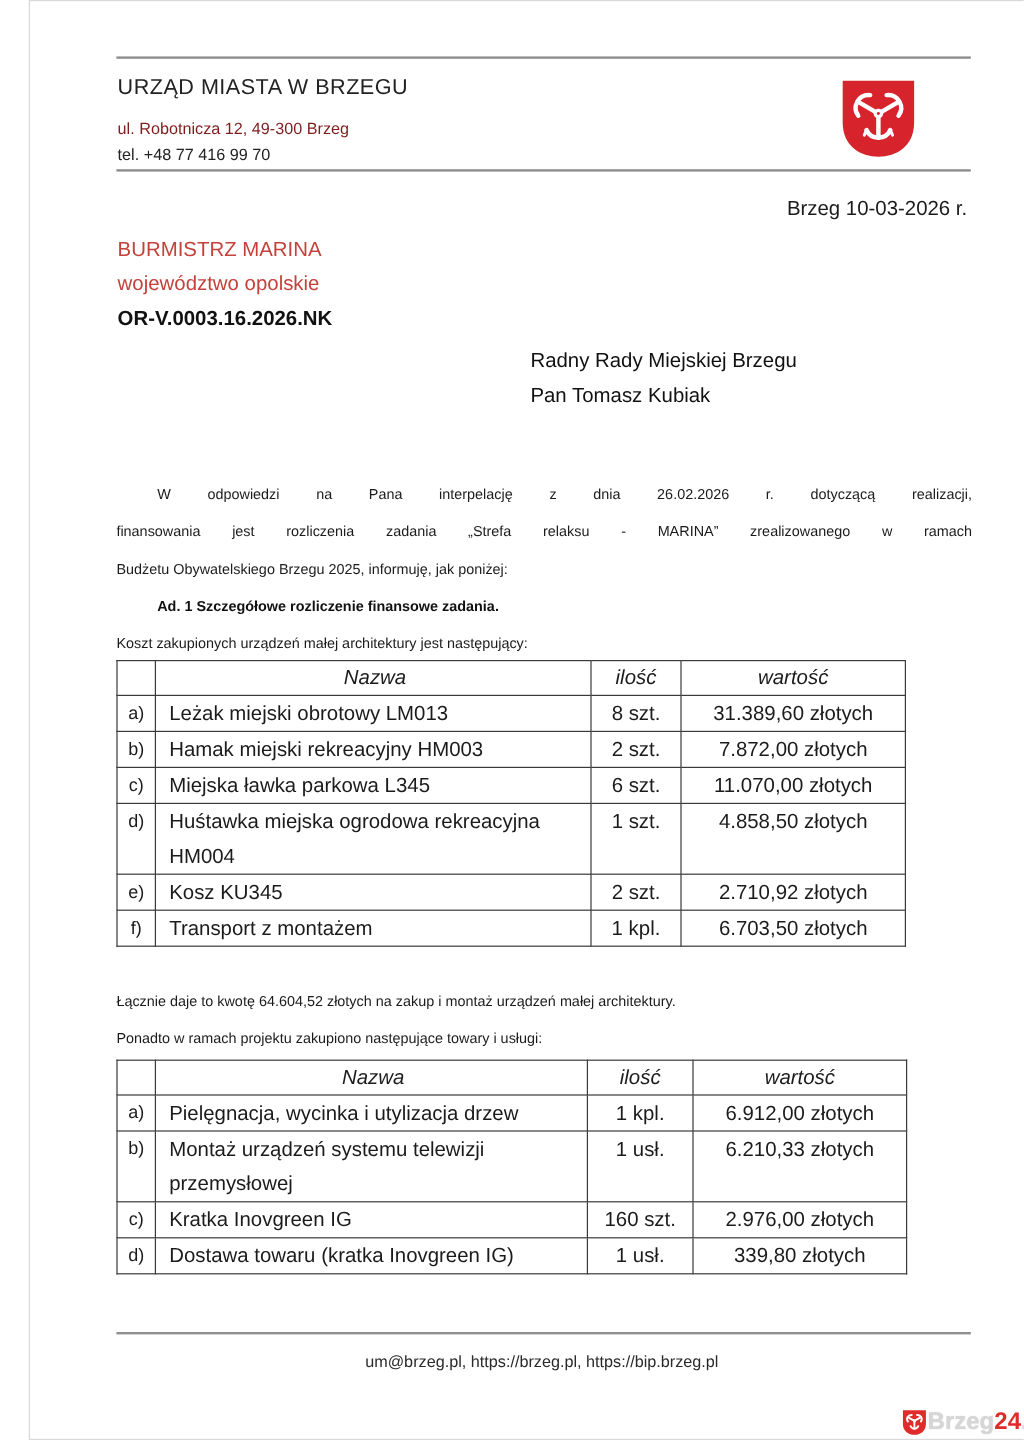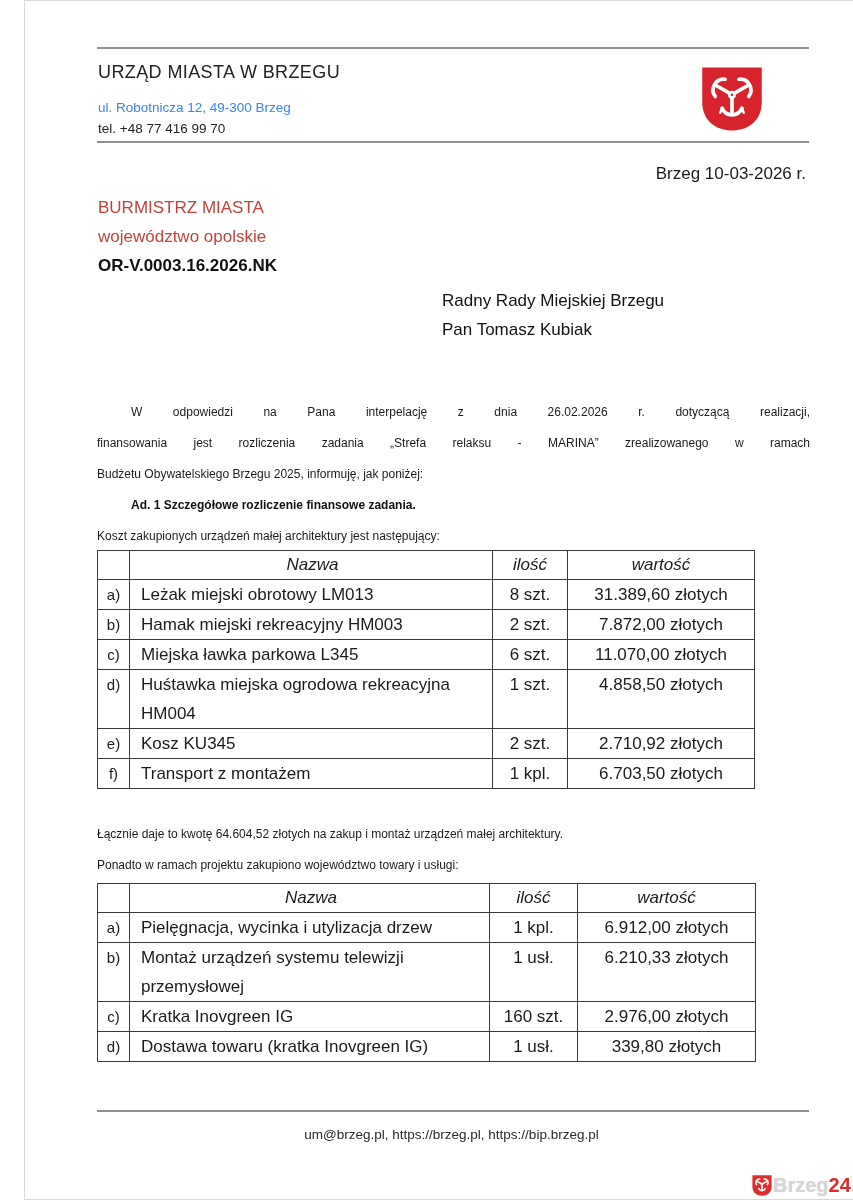--- a/index.html
+++ b/index.html
@@ -13,21 +13,21 @@
     color:#1b1b1b;
     overflow:hidden;
     margin-left:24px;
   }
   .rule{position:absolute;left:72px;width:712px;height:2px;background:#8f8f8f;}
   .rule-top{top:46px;}
   .rule-mid{top:140px;}
   .rule-foot{top:1109px;}
 
   .org-name{position:absolute;left:73px;top:61px;font-size:18px;letter-spacing:.4px;color:#222;}
-  .org-addr{position:absolute;left:73px;top:99px;font-size:13.5px;color:#3b82f6;}
+  .org-addr{position:absolute;left:73px;top:99px;font-size:13.5px;color:#7f1d1d;}
   .org-phone{position:absolute;left:73px;top:120px;font-size:13.5px;color:#222;}
   .crest{position:absolute;left:676px;top:65px;width:62px;height:66px;}
 
   .date-line{position:absolute;left:72px;top:163px;width:709px;text-align:right;font-size:17px;}
 
   .sender-title{position:absolute;left:73px;top:197px;font-size:17px;}
   .sender-region{position:absolute;left:73px;top:226px;font-size:17px;text-align:center;}
   .ref-number{position:absolute;left:73px;top:255px;font-size:17px;font-weight:bold;color:#111;}
 
   .addressee{position:absolute;left:417px;top:285px;font-size:17px;font-weight:normal;line-height:29px;color:#111;}
@@ -103,21 +103,21 @@
       </g>
     </g>
     <circle cx="50" cy="46" r="6.5" fill="#ffffff"></circle>
     <circle cx="50" cy="46" r="2" fill="#d7232b"></circle>
   </svg>
 
   <div class="rule rule-mid"></div>
 
   <div class="date-line">Brzeg 10-03-2026 r.</div>
 
-  <div class="sender-title" style="color:#c4423b">BURMISTRZ MIASTA</div>
+  <div class="sender-title" style="color:#c4423b">BURMISTRZ MARINA</div>
   <div class="sender-region" style="color:#c4423b">województwo opolskie</div>
   <div class="ref-number">OR-V.0003.16.2026.NK</div>
 
   <div class="addressee">
     <div>Radny Rady Miejskiej Brzegu</div>
     <div>Pan Tomasz Kubiak</div>
   </div>
 
   <div class="bodyline l-p1a jline indent">W odpowiedzi na Pana interpelację z dnia 26.02.2026 r. dotyczącą realizacji,</div>
   <div class="bodyline l-p1b jline">finansowania jest rozliczenia zadania „Strefa relaksu - MARINA” zrealizowanego w ramach</div>
@@ -166,21 +166,21 @@
     <tr>
       <td class="c-key c-key-cell">f)</td>
       <td class="c-name">Transport z montażem</td>
       <td class="c-qty">1 kpl.</td>
       <td class="c-val">6.703,50 złotych</td>
     </tr>
   </tbody>
     </table>
 
   <div class="bodyline l-sum1">Łącznie daje to kwotę 64.604,52 złotych na zakup i montaż urządzeń małej architektury.</div>
-  <div class="bodyline l-intro2">Ponadto w ramach projektu zakupiono województwo towary i usługi:</div>
+  <div class="bodyline l-intro2">Ponadto w ramach projektu zakupiono następujące towary i usługi:</div>
 
   <table class="doc t2">
     <tbody>
         <tr>
       <th class="c-key"></th>
       <th class="c-name">Nazwa</th>
       <th class="c-qty">ilość</th>
       <th class="c-val">wartość</th>
     </tr>
     <tr>

